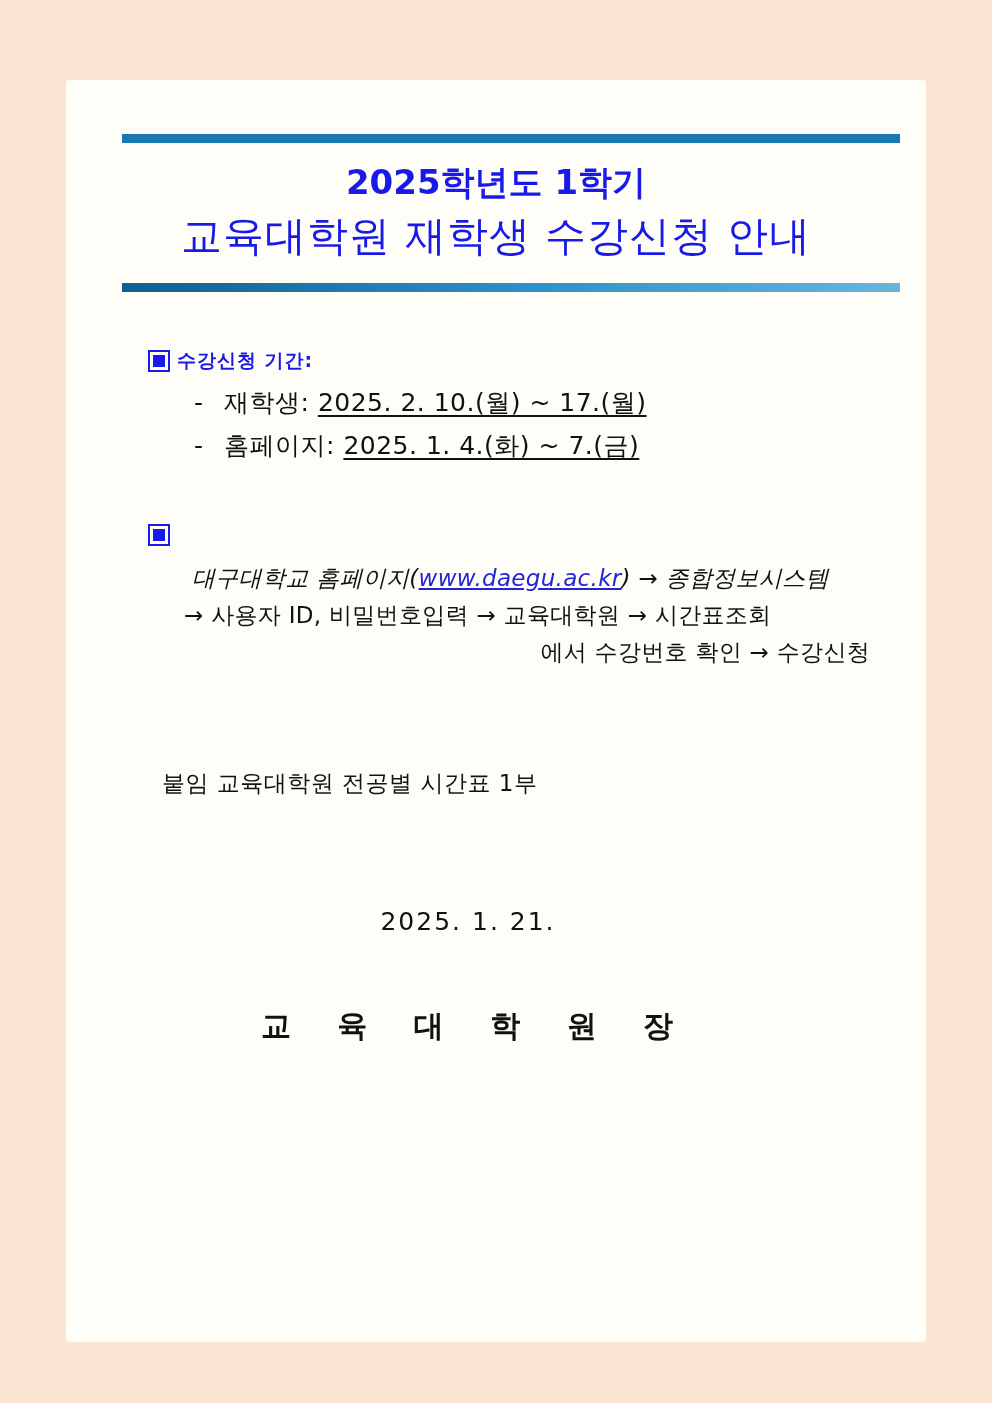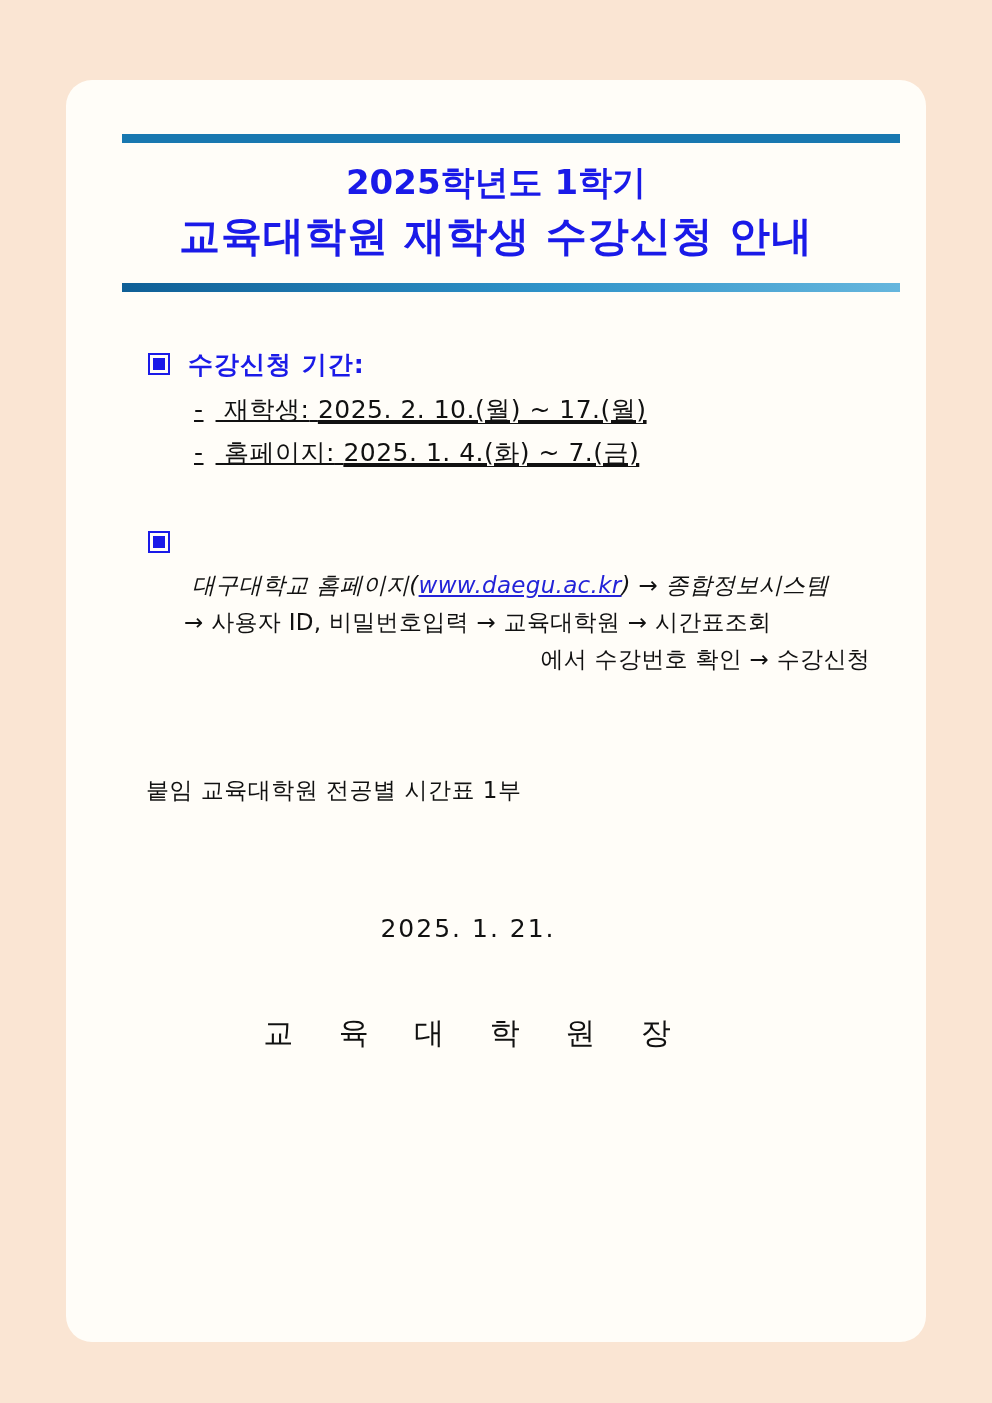--- a/index.html
+++ b/index.html
@@ -13,21 +13,21 @@
     font-family: "DejaVu Sans", "Liberation Sans", sans-serif;
     overflow: hidden;
   }
   .page {
     position: absolute;
     left: 66px;
     top: 80px;
     width: 860px;
     height: 1262px;
     background: #fffdf8;
-    border-radius: 26px;
+    border-radius: 4px;
   }
   .inner {
     position: absolute;
     left: 0;
     top: 0;
     right: 0;
     bottom: 0;
     padding: 40px 56px;
     box-sizing: border-box;
   }
@@ -52,37 +52,37 @@
   }
   .title-line1 {
     font-size: 34px;
     font-weight: bold;
     color: #1a1ae8;
     letter-spacing: 0px;
     line-height: 1.25;
   }
   .title-line2 {
     font-size: 41px;
-    font-weight: bold;
+    font-weight: normal;
     color: #1a1ae8;
     letter-spacing: 1px;
     line-height: 1.3;
     margin-top: 6px;
   }
 
   
   .body-area {
     margin-top: 56px;
     color: #111;
   }
   .section-head {
     display: flex;
     align-items: center;
-    gap: 18px;
-    font-size: 25px;
+    gap: 7px;
+    font-size: 19px;
     font-weight: bold;
     color: #1a1ae8;
     margin-left: 26px;
     letter-spacing: 1px;
   }
   .bullet-sq {
     display: inline-block;
     width: 18px;
     height: 18px;
     border: 2px solid #1a1ae8;
@@ -95,21 +95,20 @@
     left: 3px;
     top: 3px;
     right: 3px;
     bottom: 3px;
     background: #1a1ae8;
   }
   .item-list {
     margin: 12px 0 0 0;
     padding: 0;
     list-style: none;
-    text-decoration: underline;
   }
   .item {
     font-size: 25px;
     color: #111;
     margin: 0 0 10px 72px;
     white-space: nowrap;
     letter-spacing: 0.5px;
   }
   .item .dash { margin-right: 12px; }
   .item .val {
@@ -129,39 +128,39 @@
   .proc-l1 { margin-left: 70px; font-style: italic; }
   .proc-l2 { margin-left: 62px; }
   .proc-l3 { margin-left: 92px; text-align: right; }
   .link {
     color: #2323d8;
     text-decoration: underline;
   }
 
   .attach {
     margin-top: 96px;
-    margin-left: 24px;
+    margin-left: 40px;
     font-size: 23px;
     letter-spacing: 0.5px;
     color: #111;
   }
 
   .date {
     margin-top: 108px;
     text-align: center;
     font-size: 25px;
     letter-spacing: 2px;
     color: #111;
     padding-right: 56px;
   }
   .signature {
     margin-top: 70px;
     text-align: center;
     font-size: 30px;
-    font-weight: normal;
+    font-weight: bold;
     letter-spacing: 18px;
     color: #111;
     padding-right: 40px;
   }
 </style>
 </head>
 <body>
 
 <div class="page">
   <div class="inner">

